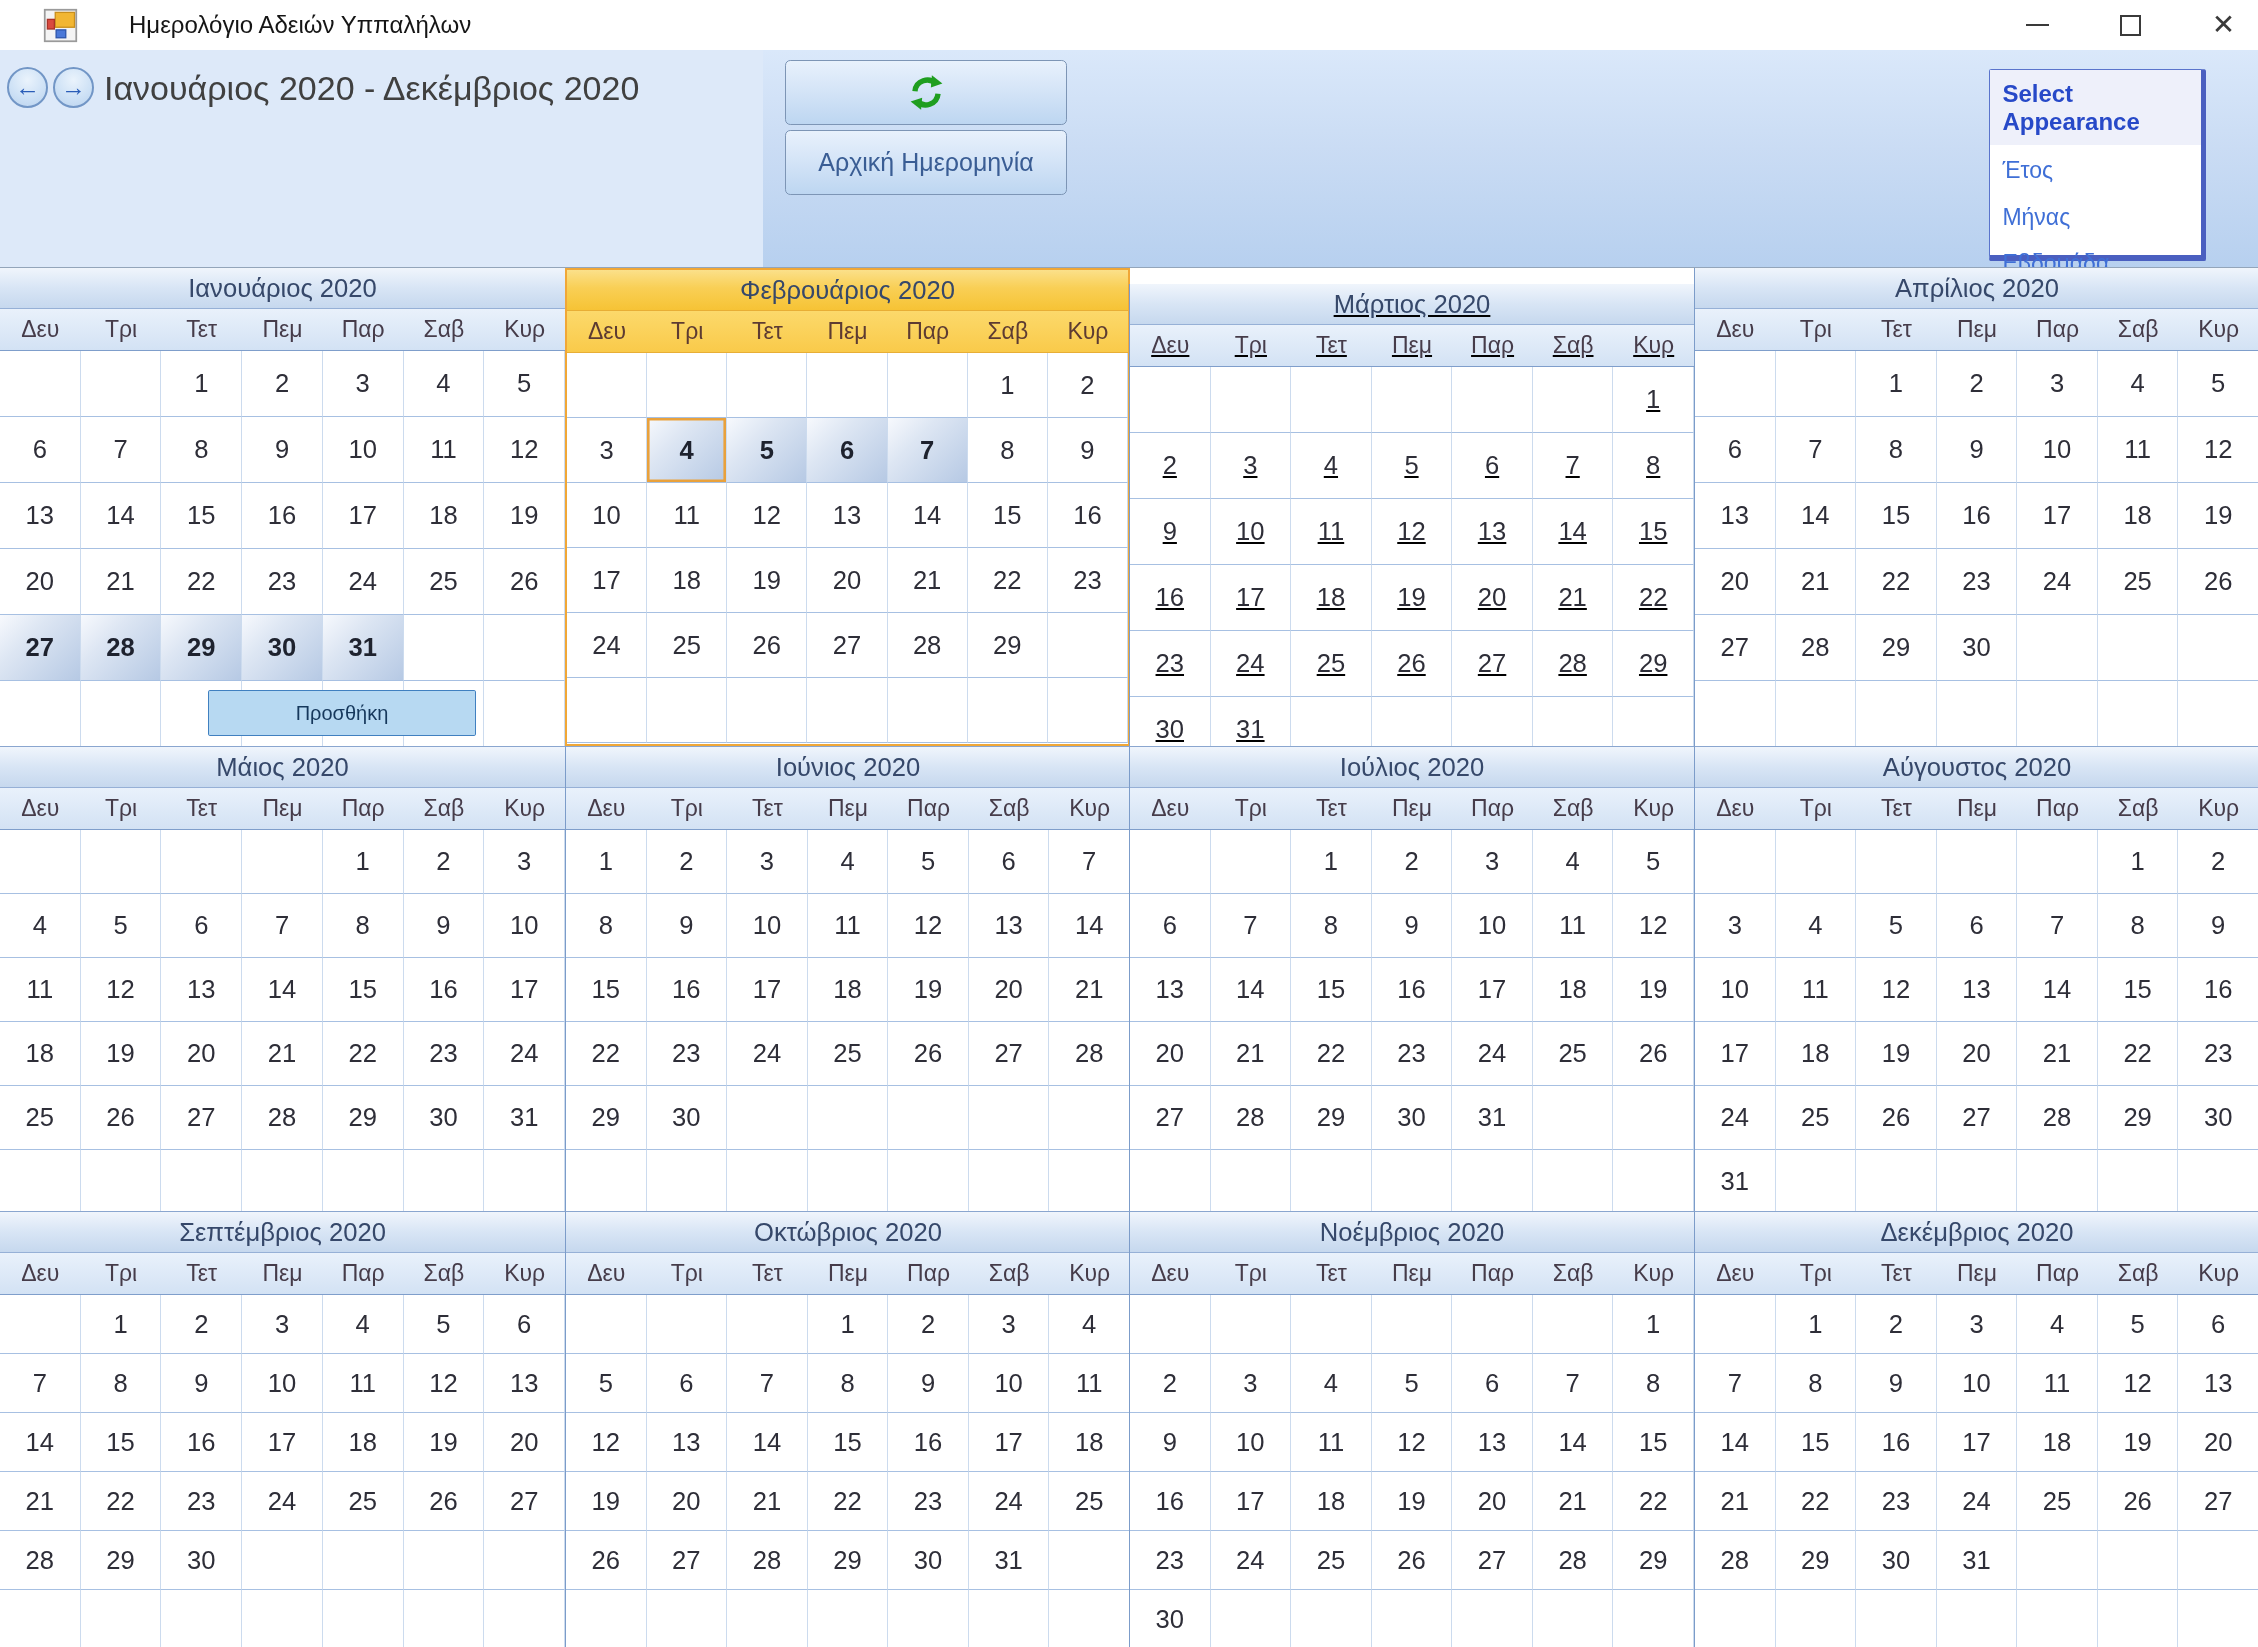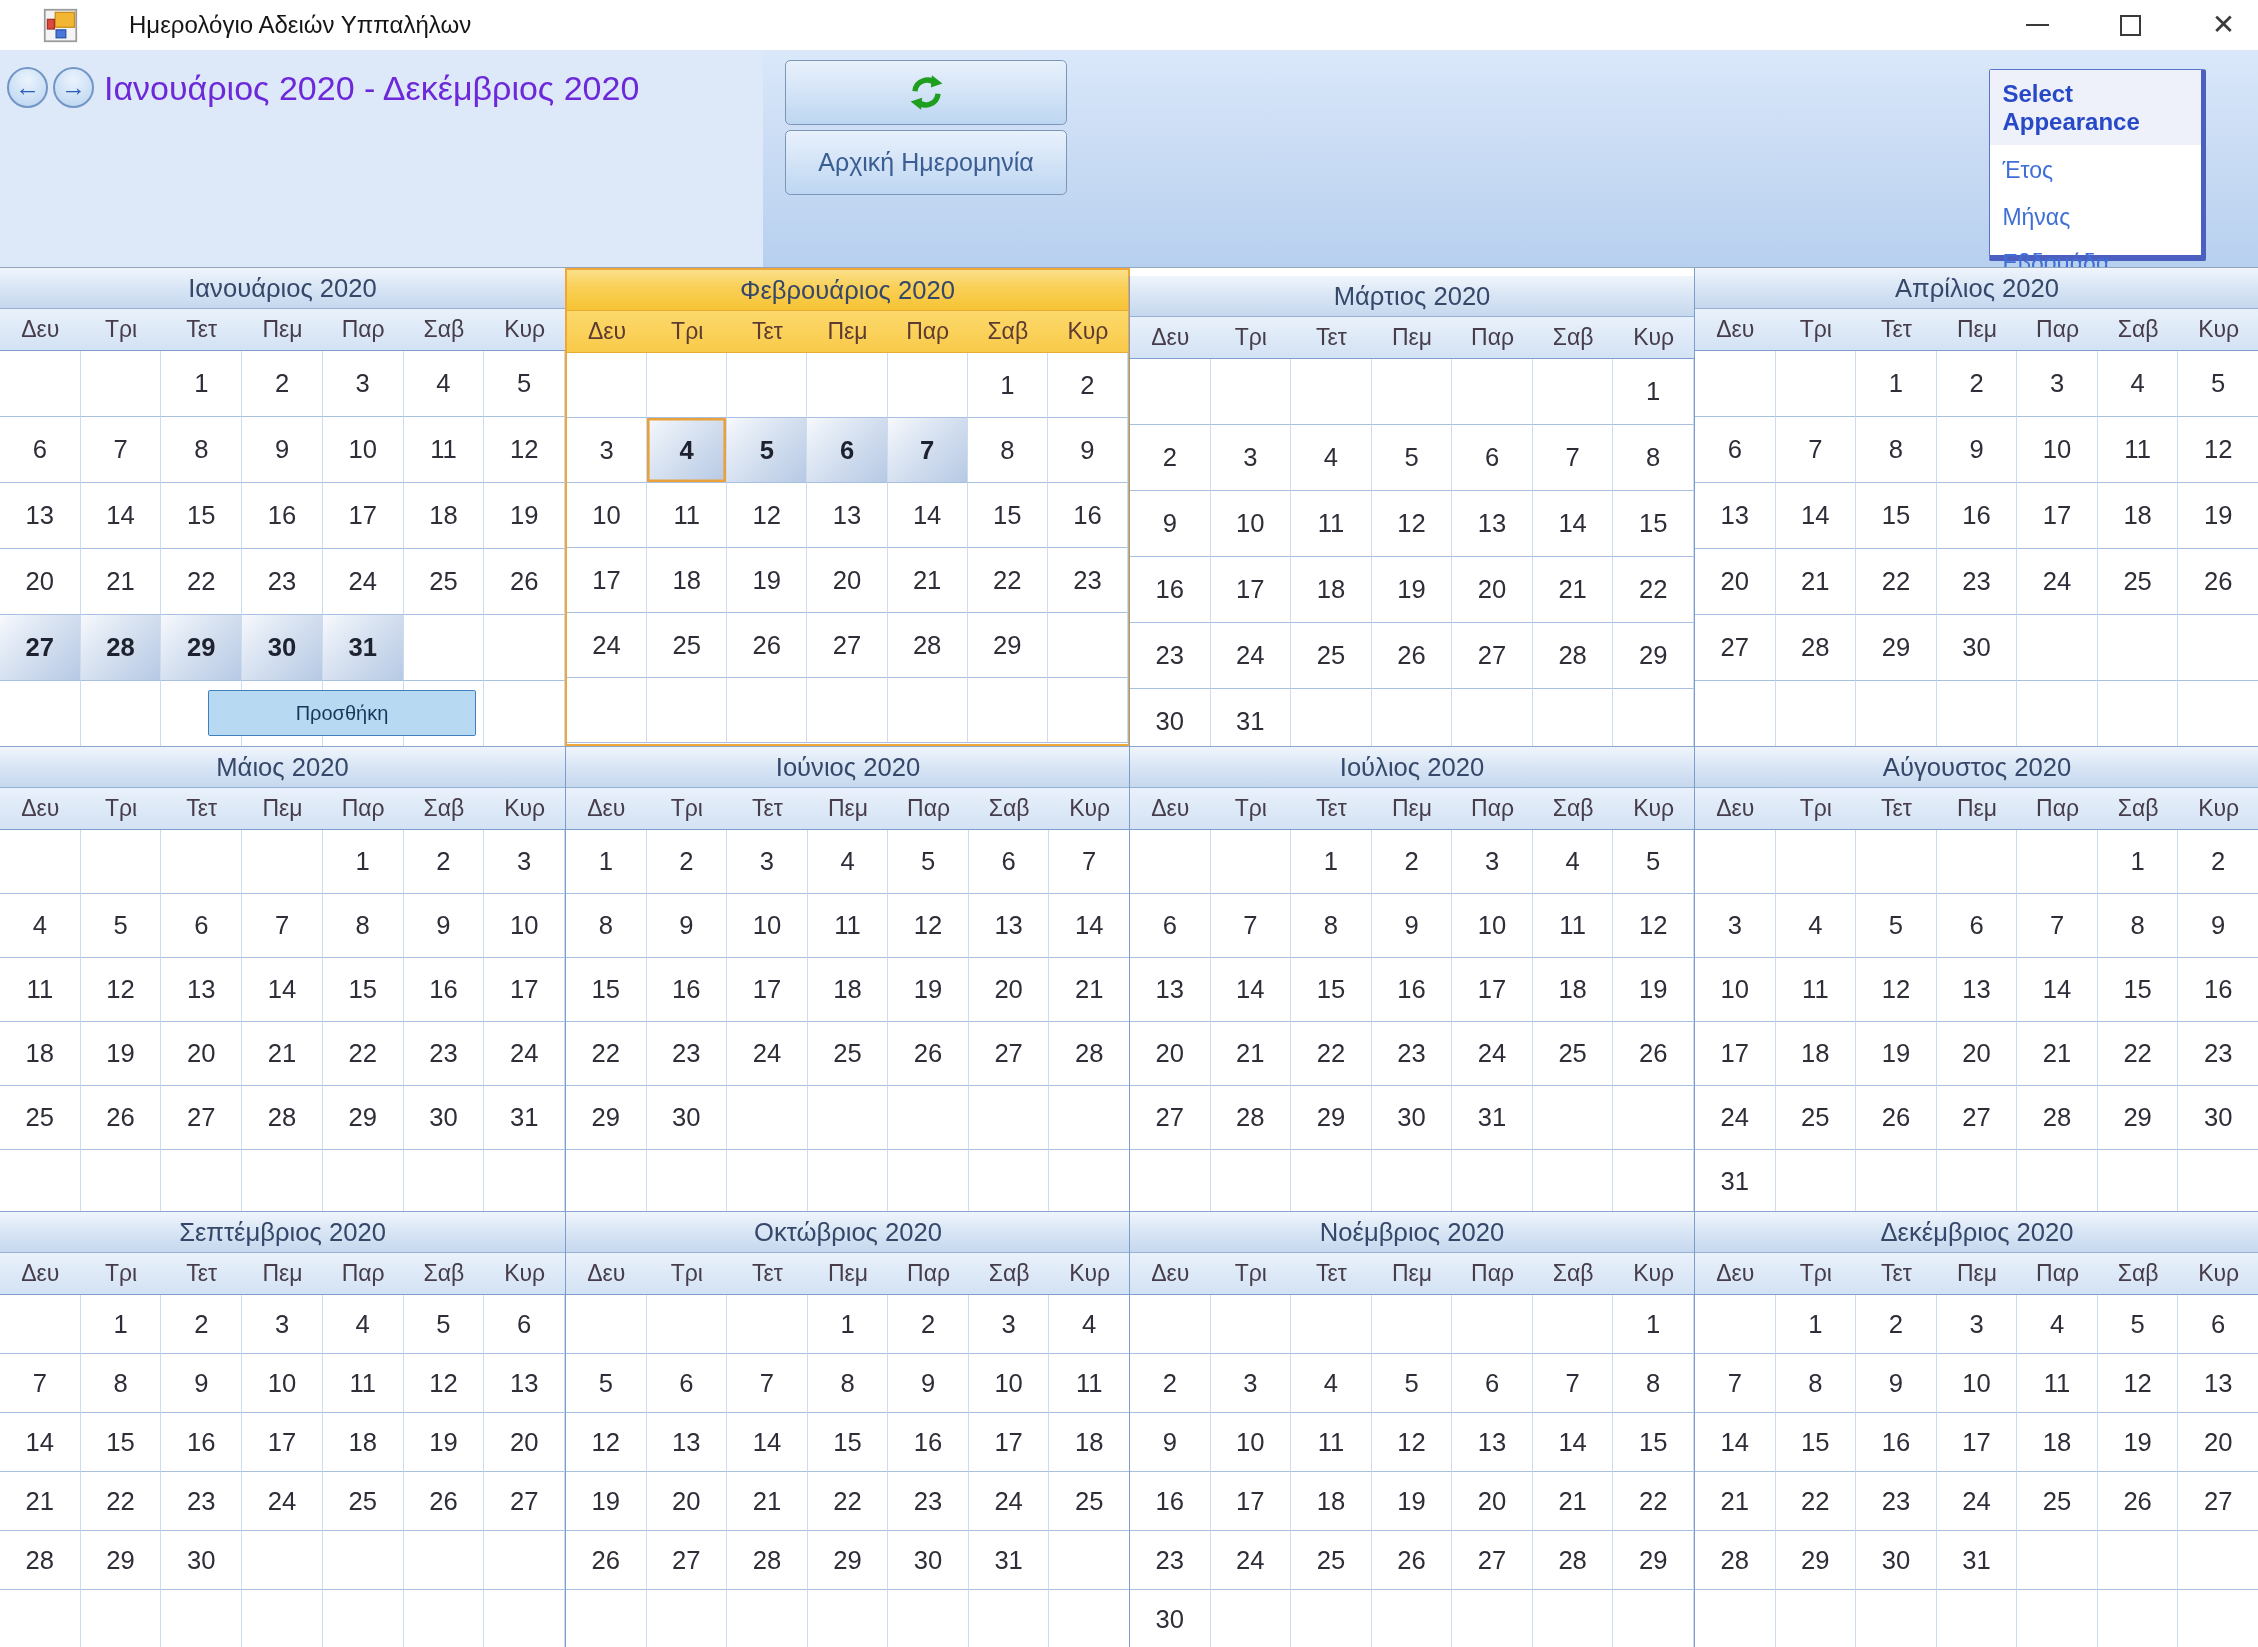--- a/index.html
+++ b/index.html
@@ -20,21 +20,21 @@
   
   #header { position:absolute; left:0; top:50px; width:2258px; height:217px; background:#dde9f9; }
   #button-panel { position:absolute; left:763px; top:0; width:1495px; height:217px;
                   background:linear-gradient(180deg,#dae8fa 0%,#cadcf4 45%,#b7d0ef 100%); }
   .nav-circle { position:absolute; top:17px; width:41px; height:41px; border-radius:50%;
                 background:radial-gradient(circle at 50% 30%, #eaf3fc 0%, #cfe2f6 55%, #b9d2ee 100%);
                 border:2.6px solid #7296c6; display:flex; align-items:center; justify-content:center;
                 color:#2a5db8; font-size:25px; font-weight:bold; }
   #nav-back { left:7px; }
   #nav-forward { left:53px; }
-  #range-label { position:absolute; left:104px; top:19.4px; font-size:34px; color:#6d28d9; }
+  #range-label { position:absolute; left:104px; top:19.4px; font-size:34px; color:#404040; }
 
   .tool-btn { position:absolute; left:765px; width:282px; height:65px; border:0.9px solid #7d95b5;
               border-radius:5.3px; display:flex; align-items:center; justify-content:center;
               background:linear-gradient(180deg,#e8f1fc 0%,#d4e4f7 48%,#bdd6f1 100%);margin-left:20px; }
   #refresh-btn { top:9.7px; }
   #initial-date-btn { top:80px; font-size:25px; color:#3a5d94; }
 
   
   #appearance-panel { position:absolute; left:1989px; top:18.5px; width:217px; height:192px;
                       background:#ffffff; border:1.8px solid #5a74cc; border-right:5.3px solid #4a5fc0;
@@ -233,21 +233,21 @@
         <div class="cell"></div>
         <div class="cell"></div>
         <div class="cell"></div>
         <div class="cell"></div>
         <div class="cell"></div>
         <div class="cell"></div>
         <div class="cell"></div>
         <div class="cell"></div>
       </div>
     </div>
-    <div class="month bl" style="left: 1129px; top: 8px; width: 565px; height: 478px;">
+    <div class="month bl" style="left: 1129px; top: 16px; width: 565px; height: 478px; text-decoration: underline;">
       <div class="mname">Μάρτιος 2020</div>
       <div class="wdays">
         <span class="wday">Δευ</span>
         <span class="wday">Τρι</span>
         <span class="wday">Τετ</span>
         <span class="wday">Πεμ</span>
         <span class="wday">Παρ</span>
         <span class="wday">Σαβ</span>
         <span class="wday">Κυρ</span>
       </div>

